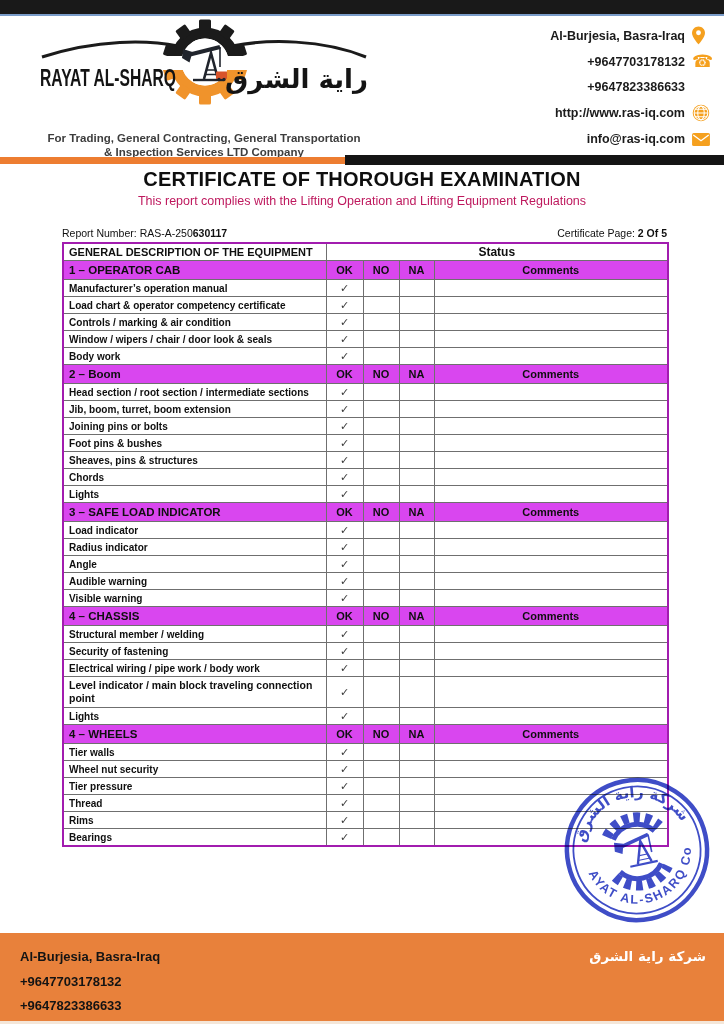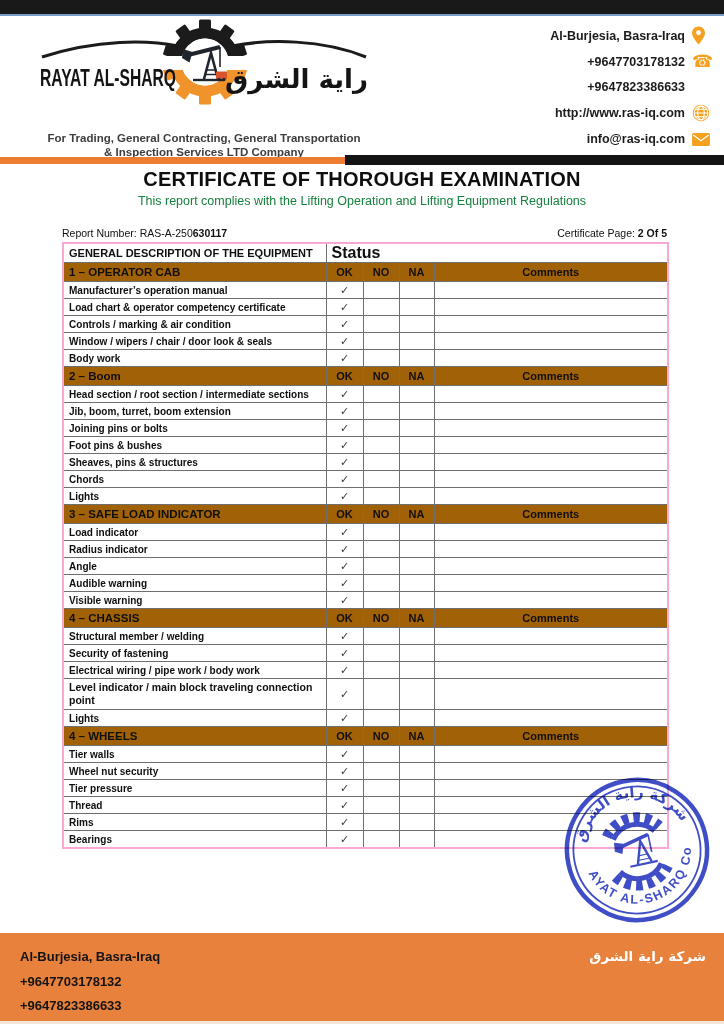--- a/index.html
+++ b/index.html
@@ -17,31 +17,31 @@
   .contact-row{display:flex;justify-content:flex-end;align-items:center;height:25.8px;font-size:12.5px;font-weight:600;color:#1b1b1b;}
   .contact-icon{width:20px;height:20px;margin-left:7px;display:flex;align-items:center;justify-content:flex-start;}
   .contact-icon svg{display:block;}
   .phone-glyph{font-size:17px;color:#F5A01E;line-height:20px;}
   
   .divider{position:absolute;top:155px;left:0;width:724px;height:10px;}
   .divider .seg-orange{position:absolute;left:0;top:2px;width:345px;height:7px;background:#ED7D31;}
   .divider .seg-black{position:absolute;left:345px;top:0;width:379px;height:10px;background:#141414;}
   
   .doc-title{position:absolute;top:168px;left:0;width:724px;text-align:center;font-size:20px;font-weight:700;color:#0e0e0e;letter-spacing:.2px;}
-  .doc-subtitle{position:absolute;top:194px;left:0;width:724px;text-align:center;font-size:12.5px;color:#15803d;}
+  .doc-subtitle{position:absolute;top:194px;left:0;width:724px;text-align:center;font-size:12.5px;color:#be185d;}
   
   .report-row{position:absolute;top:227px;left:62px;width:605px;display:flex;justify-content:space-between;font-size:10.5px;color:#101010;gap:20px;}
   .rn-bold{font-weight:700;}
   
   table.equipment{position:absolute;top:242px;left:62px;width:605px;border-collapse:collapse;table-layout:fixed;
-    border:2px solid #f9a8d4;font-size:10.5px;color:#0f0f0f;}
+    border:2px solid #a21caf;font-size:10.5px;color:#0f0f0f;}
   table.equipment td{border:1px solid #6f6f6f;padding:0 5px;height:16px;vertical-align:middle;overflow:hidden;}
   td.head-desc{font-weight:700;font-size:11px;height:18px;}
-  td.head-status{font-weight:700;font-size:16px;text-align:left;height:18px;}
-  tr.section-row td{background:#a16207;font-weight:700;height:18px;}
+  td.head-status{font-weight:700;font-size:12px;text-align:center;height:18px;}
+  tr.section-row td{background:#d946ef;font-weight:700;height:18px;}
   td.sec-title{font-size:11.5px;}
   td.sec-col{text-align:center;font-size:11px;padding:0 1px;}
   td.item-label span{display:inline-block;transform:scaleX(.93);transform-origin:0 50%;white-space:nowrap;font-weight:700;font-size:10.8px;}
   td.item-label.wrap span{white-space:normal;transform:none;font-size:10.5px;line-height:1.25;padding:2px 0;}
   td.cell-check{text-align:center;font-size:11px;color:#3a3a3a;font-weight:400;}
   
   .stamp{position:absolute;left:561px;top:774px;width:152px;height:152px;transform:rotate(-12deg);
     mix-blend-mode:multiply;opacity:.92;pointer-events:none;}
   
   .page-footer{position:absolute;top:933px;left:0;width:724px;height:91px;background:#E8813B;}

